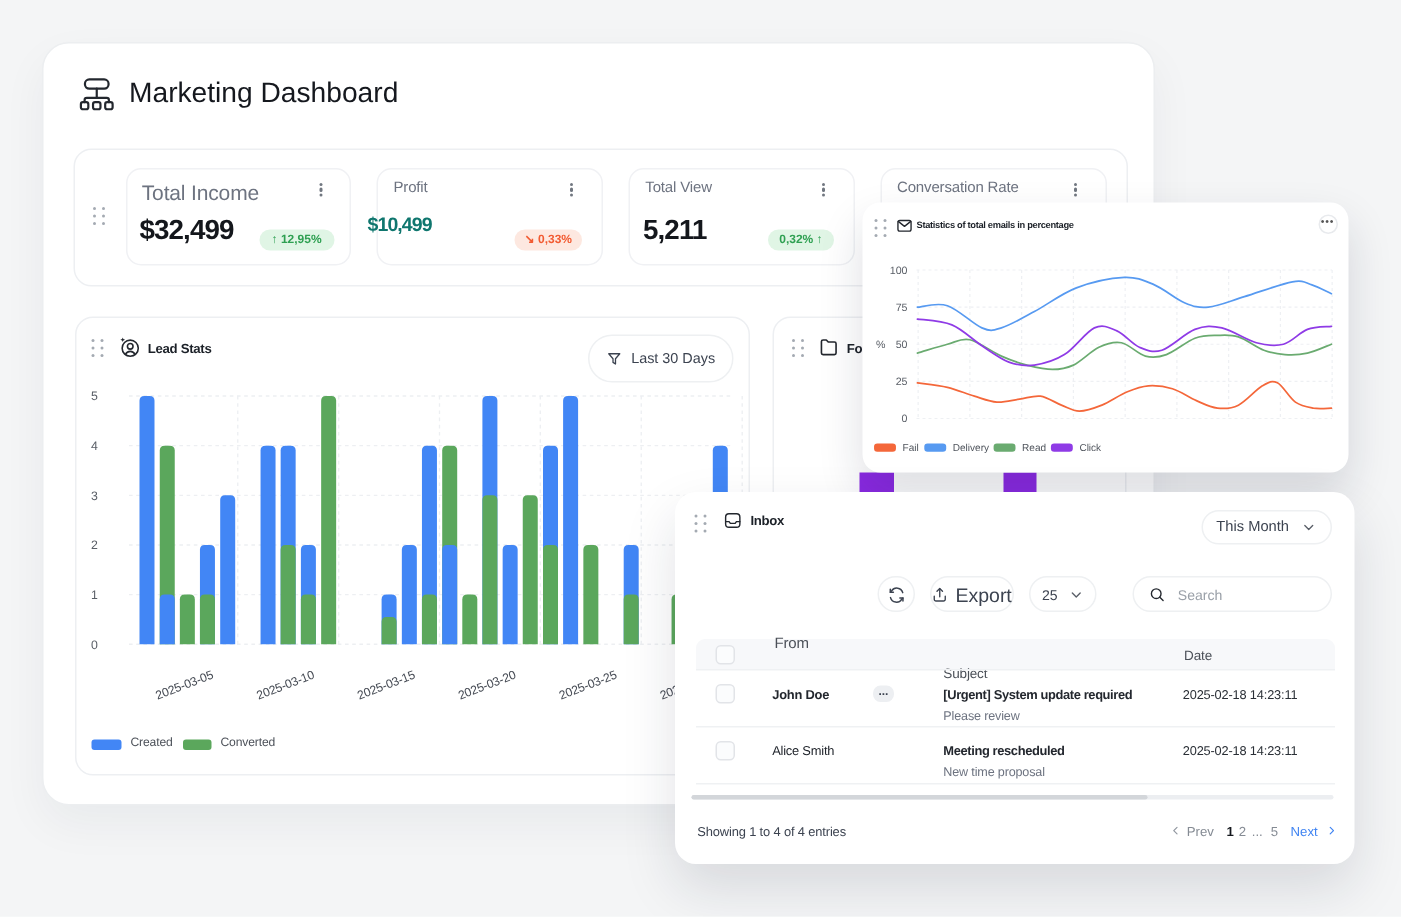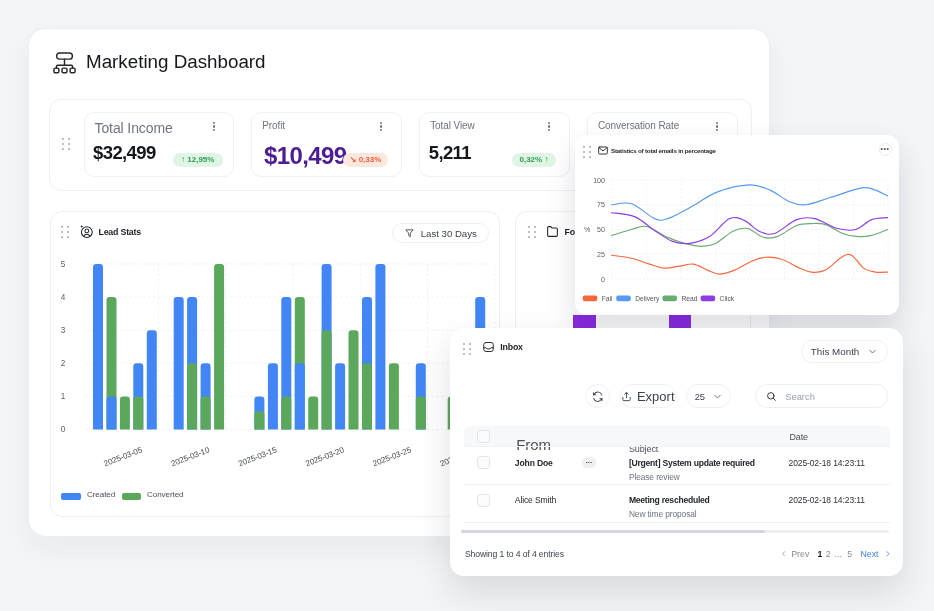--- a/index.html
+++ b/index.html
@@ -43,21 +43,21 @@
   </div>
 <div class="abs" style="left:93.0px;top:142px;font-size:18.5px;font-weight:bold;color:#14171c;letter-spacing:-0.6px;">$32,499</div>
 <div class="abs" style="left:173.0px;top:152.8px;width:49.5px;height:14px;background:#e0f5e5;color:#2fa052;border-radius:8px;font-size:8px;font-weight:bold;display:flex;align-items:center;justify-content:center;">↑ 12,95%</div>
 <div class="card" style="left:251.3px;top:112.3px;width:150.5px;height:64.5px;border:1px solid #f0f1f4;border-radius:10px;"></div>
 <div class="abs" style="left:262.3px;top:120px;font-size:10px;color:#6d7380;letter-spacing:-0.1px;">Profit</div>
 <div class="abs kebab" style="left:380.3px;top:121.5px;">
     <i></i>
     <i></i>
     <i></i>
   </div>
-<div class="abs" style="left:264px;top:142px;font-size:24px;font-weight:bold;color:#4c1d95;letter-spacing:-0.6px;">$10,499</div>
+<div class="abs" style="left:245px;top:142px;font-size:13px;font-weight:bold;color:#0f766e;letter-spacing:-0.6px;">$10,499</div>
 <div class="abs" style="left:342.8px;top:152.8px;width:45.5px;height:14px;background:#fde8e0;color:#f25b32;border-radius:8px;font-size:8px;font-weight:bold;display:flex;align-items:center;justify-content:center;">↘ 0,33%</div>
 <div class="card" style="left:419.2px;top:112.3px;width:150.5px;height:64.5px;border:1px solid #f0f1f4;border-radius:10px;"></div>
 <div class="abs" style="left:430.2px;top:120px;font-size:10px;color:#6d7380;letter-spacing:-0.1px;">Total View</div>
 <div class="abs kebab" style="left:548.2px;top:121.5px;">
     <i></i>
     <i></i>
     <i></i>
   </div>
 <div class="abs" style="left:428.7px;top:142px;font-size:18.5px;font-weight:bold;color:#14171c;letter-spacing:-0.6px;">5,211</div>
 <div class="abs" style="left:511.7px;top:152.8px;width:44.5px;height:14px;background:#e0f5e5;color:#2fa052;border-radius:8px;font-size:8px;font-weight:bold;display:flex;align-items:center;justify-content:center;">0,32% ↑</div>
@@ -77,21 +77,21 @@
     <i></i>
     <i></i>
   </div>
 <svg class="abs" style="left:79px;top:224px;" width="15" height="15" viewBox="0 0 24 24" fill="none" stroke="#23272e" stroke-width="1.7" stroke-linecap="round" stroke-linejoin="round">
 <circle cx="12.5" cy="13" r="8.6"></circle>
 <circle cx="12.5" cy="11" r="3"></circle>
 <path d="M7.4 19.7a5.6 5.6 0 0 1 10.2 0"></path>
 <path d="M4.5 1.5l.7 1.8 1.8.7-1.8.7-.7 1.8-.7-1.8-1.8-.7 1.8-.7z" fill="#23272e" stroke="none"></path>
 </svg>
 <div class="abs ct" style="left:98.5px;top:227px;font-size:8.8px;">Lead Stats</div>
-<div class="pill" style="left:392px;top:223px;width:96.5px;height:20px;font-size:9.6px;"><svg width="11" height="11" viewBox="0 0 24 24" fill="none" stroke="#3c4350" stroke-width="1.9" stroke-linejoin="round" style="margin-right:6px;">
+<div class="pill" style="left:392px;top:223px;width:96.5px;height:32px;font-size:9.6px;"><svg width="11" height="11" viewBox="0 0 24 24" fill="none" stroke="#3c4350" stroke-width="1.9" stroke-linejoin="round" style="margin-right:6px;">
       <path d="M4 4h16l-6.2 7.2V19l-3.6-2.4v-5.4z"></path>
     </svg>Last 30 Days</div>
 <svg class="abs" style="left:50.0px;top:256.0px;" width="449" height="225" viewBox="0 0 449 225">
 <line x1="36" x2="437" y1="173.5" y2="173.5" stroke="#edeff2" stroke-width="0.9" stroke-dasharray="2.4 2.4"></line>
     <line x1="36" x2="437" y1="140.4" y2="140.4" stroke="#edeff2" stroke-width="0.9" stroke-dasharray="2.4 2.4"></line>
     <line x1="36" x2="437" y1="107.3" y2="107.3" stroke="#edeff2" stroke-width="0.9" stroke-dasharray="2.4 2.4"></line>
     <line x1="36" x2="437" y1="74.2" y2="74.2" stroke="#edeff2" stroke-width="0.9" stroke-dasharray="2.4 2.4"></line>
     <line x1="36" x2="437" y1="41.1" y2="41.1" stroke="#edeff2" stroke-width="0.9" stroke-dasharray="2.4 2.4"></line>
     <line x1="36" x2="437" y1="8.0" y2="8.0" stroke="#edeff2" stroke-width="0.9" stroke-dasharray="2.4 2.4"></line>
     <line x1="108.5" x2="108.5" y1="8.0" y2="173.5" stroke="#edeff2" stroke-width="0.9" stroke-dasharray="2.4 2.4"></line>
@@ -252,21 +252,21 @@
     </svg></div>
 <div class="pill" style="left:755.2px;top:384.2px;width:133px;height:24.3px;justify-content:flex-start;padding-left:10px;">
 <svg width="11" height="11" viewBox="0 0 24 24" fill="none" stroke="#23272e" stroke-width="2" stroke-linecap="round">
       <circle cx="10.5" cy="10.5" r="7"></circle>
       <path d="M20.5 20.5l-4.8-4.8"></path>
     </svg>
 <span style="color:#9aa0a8;font-size:9.4px;margin-left:8px;">Search</span>
   </div>
 <div class="abs" style="left:464.0px;top:426.2px;width:425.5px;height:20px;background:#f7f8fa;border-radius:6px 6px 0 0;"></div>
 <div class="abs" style="left:477.4px;top:430px;width:13px;height:13px;border:1px solid #e2e4e8;border-radius:3.5px;background:#fbfcfd;"></div>
-<div class="abs" style="left:516.3px;top:436px;font-size:15px;color:#4b5058;letter-spacing:-0.1px;">From</div>
+<div class="abs" style="left:516.3px;top:424px;font-size:10px;color:#4b5058;letter-spacing:-0.1px;">From</div>
 <div class="abs" style="left:628.9px;top:431.5px;font-size:9px;color:#4b5058;letter-spacing:-0.1px;margin-top:12px;">Subject</div>
 <div class="abs" style="left:789.4px;top:431.5px;font-size:9px;color:#4b5058;letter-spacing:-0.1px;">Date</div>
 <div class="abs" style="left:464.0px;top:446.2px;width:425.5px;height:1px;background:#eff1f3;"></div>
 <div class="abs" style="left:464.0px;top:484.3px;width:425.5px;height:1px;background:#eff1f3;"></div>
 <div class="abs" style="left:464.0px;top:522.4px;width:425.5px;height:1px;background:#eff1f3;"></div>
 <div class="abs" style="left:477.4px;top:456.2px;width:13px;height:13px;border:1px solid #e2e4e8;border-radius:3.5px;background:#fbfcfd;"></div>
 <div class="abs" style="left:514.8px;top:458px;font-size:8.6px;font-weight:bold;color:#23272e;letter-spacing:-0.15px;">John Doe</div>
 <div class="abs" style="left:581.7px;top:456.5px;width:14.5px;height:11.5px;background:#edeff2;border-radius:5px;color:#3c4350;font-size:8px;text-align:center;line-height:8px;font-weight:bold;">...</div>
 <div class="abs" style="left:628.9px;top:458px;font-size:8.6px;font-weight:bold;color:#23272e;letter-spacing:-0.25px;">[Urgent] System update required</div>
 <div class="abs" style="left:628.9px;top:471.5px;font-size:8.4px;color:#6d7380;letter-spacing:-0.1px;">Please review</div>

